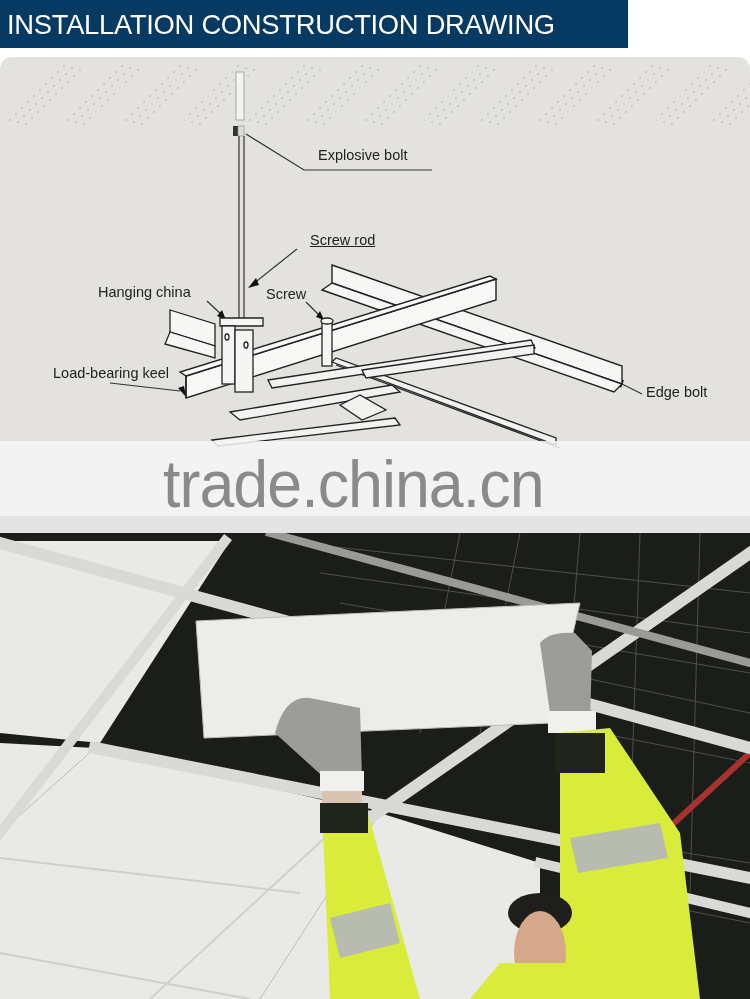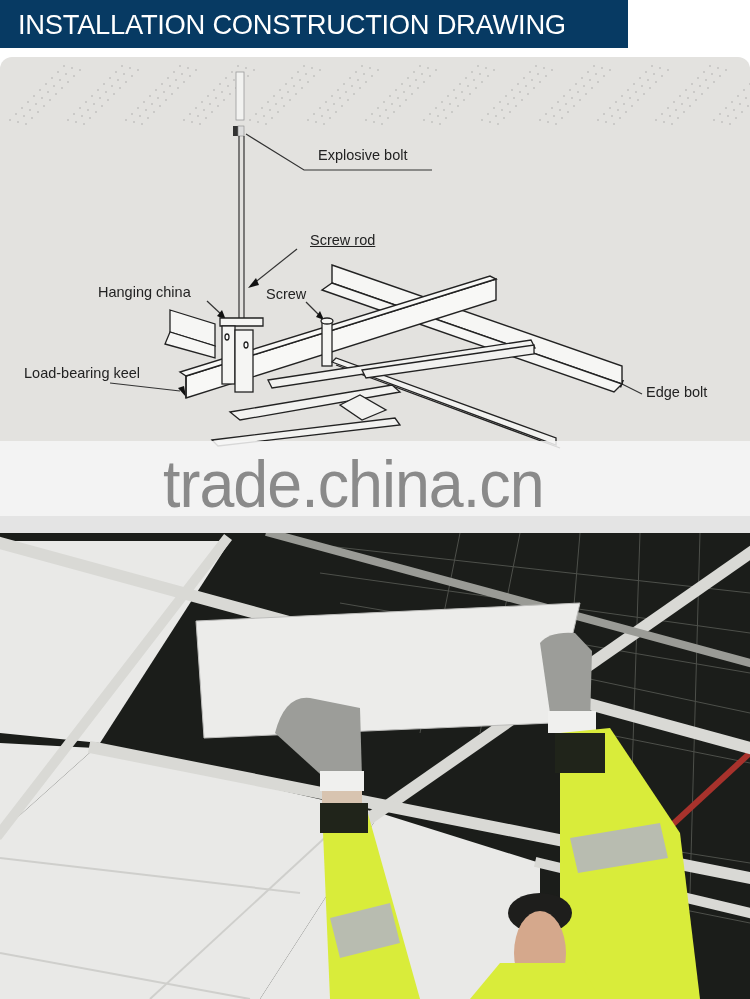--- a/index.html
+++ b/index.html
@@ -2,21 +2,21 @@
 <html><head>
 <meta charset="utf-8">
 <style>
   * { box-sizing: border-box; margin: 0; padding: 0; }
   html, body { width: 750px; height: 999px; overflow: hidden; background: #ffffff; }
   body { position: relative; font-family: "Liberation Sans", sans-serif; }
 
   .header-bar {
     position: absolute; left: 0; top: 0; width: 628px; height: 48px;
     background: #073a63;
-    display: flex; align-items: center; padding-left: 18px;
+    display: flex; align-items: center; padding-left: 7px;
   }
   .header-title {
     color: #ffffff; font-size: 28.5px; letter-spacing: -0.3px;
     font-family: "Liberation Sans", sans-serif; white-space: nowrap;
     transform: scaleX(0.96); transform-origin: left center;
   }
 
   .diagram {
     position: absolute; left: 0; top: 57px; width: 750px; height: 476px;
     background: #e3e2df; overflow: hidden; border-radius: 12px;
@@ -167,21 +167,21 @@
       <polygon points="230,412 392,385 400,392 240,420"></polygon>
       <polygon points="340,405 360,395 386,410 362,420"></polygon>
       <polygon points="212,440 395,418 400,425 218,446"></polygon>
     </g>
   </svg>
 
   <span class="label" style="left:318px; top:90px;">Explosive bolt</span>
   <span class="label" style="left:310px; top:175px;text-decoration:underline;">Screw rod</span>
   <span class="label" style="left:98px; top:227px;">Hanging china</span>
   <span class="label" style="left:266px; top:229px;">Screw</span>
-  <span class="label" style="left:24px; top:308px;">Load-bearing keel</span>
+  <span class="label" style="left:53px; top:308px;">Load-bearing keel</span>
   <span class="label" style="left:646px; top:327px;">Edge bolt</span>
 </div>
 
 <div class="watermark-band"></div>
 <div class="watermark-band-lower"></div>
 <span class="watermark">trade.china.cn</span>
 
 <div class="photo">
   <svg width="750" height="466" viewBox="0 0 750 466">
 

